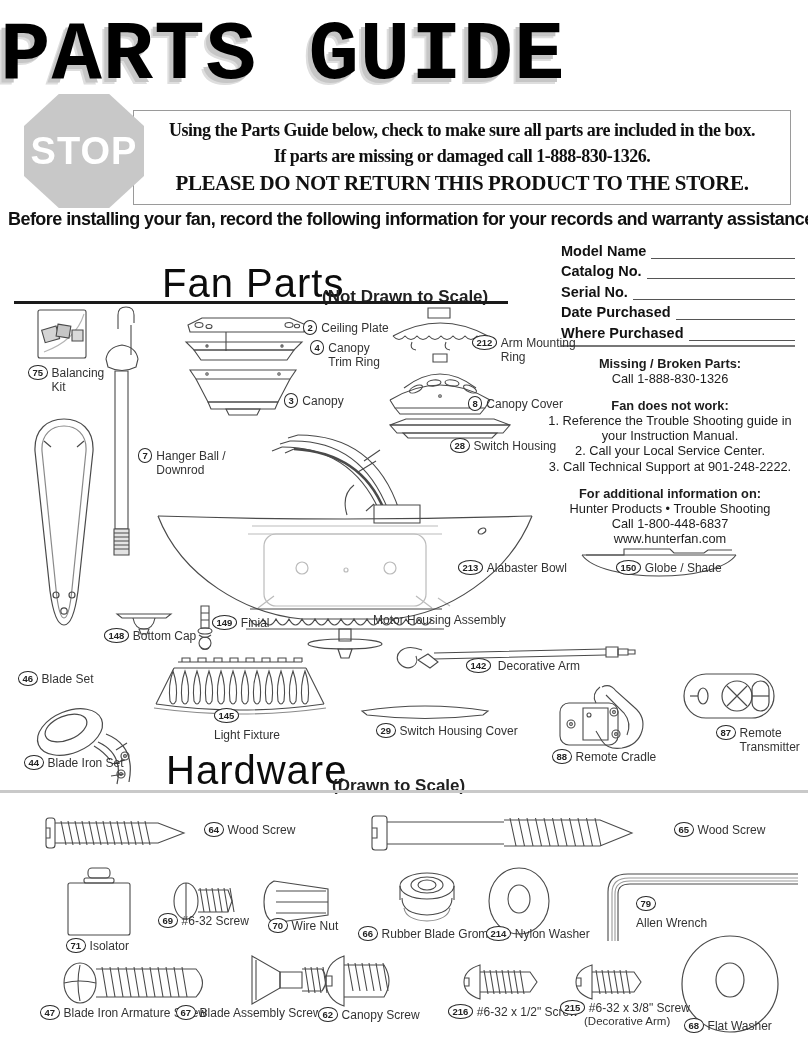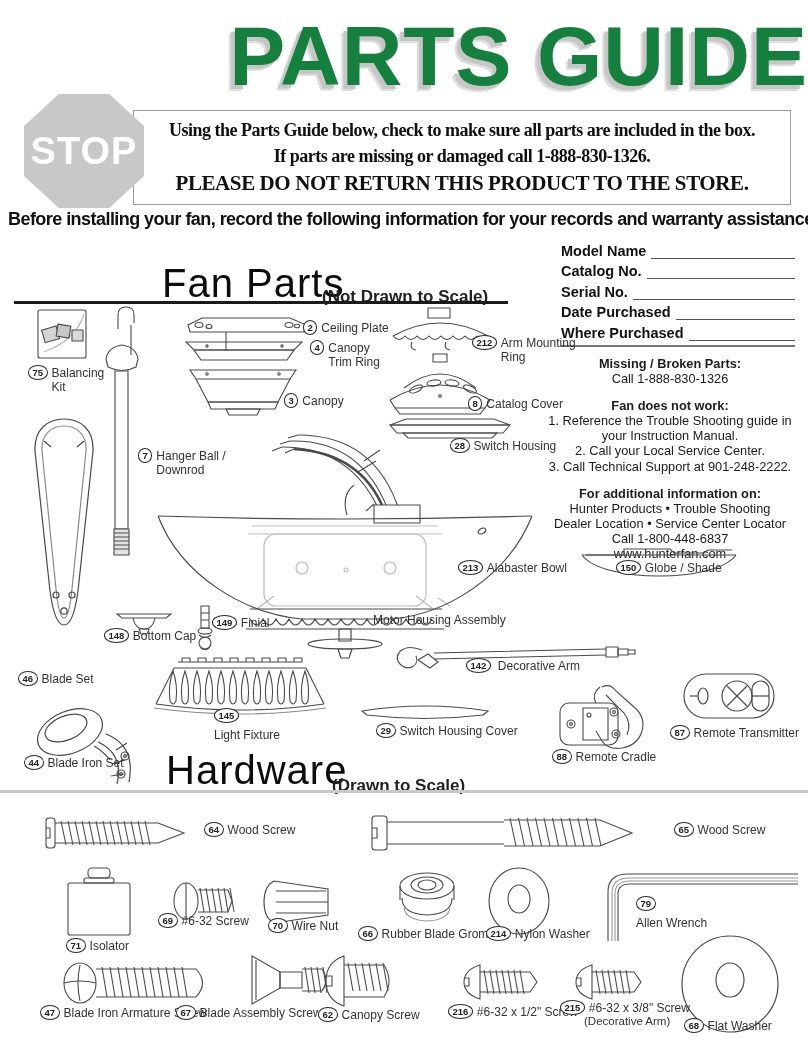--- a/index.html
+++ b/index.html
@@ -1,21 +1,21 @@
 <!DOCTYPE html>
 <html><head>
 <meta charset="utf-8">
 <style>
   html,body{margin:0;padding:0;background:#888;}
   .page{position:relative;width:808px;height:1048px;background:#fff;margin:0 auto;overflow:hidden;
         font-family:"Liberation Sans","DejaVu Sans",sans-serif;color:#111;}
   .abs{position:absolute;}
   
-  .title{left:0;top:14px;width:100%;text-align:right;font-family:Liberation Sans, sans-serif;
-         font-weight:bold;font-size:84px;line-height:1;letter-spacing:1px;color:#15803d;
+  .title{left:0;top:14px;width:100%;text-align:left;font-family:Liberation Mono, monospace;
+         font-weight:bold;font-size:84px;line-height:1;letter-spacing:1px;color:#000000;
          text-shadow:-4px 4px 0 #c6c6c6,-6px 6px 0 #dedede;}
   .stop{left:24px;top:94px;width:120px;height:114px;background:#c8c8c8;z-index:3;
         clip-path:polygon(29% 0,71% 0,100% 28%,100% 72%,71% 100%,29% 100%,0 72%,0 28%);
         display:flex;align-items:center;justify-content:center;
         font-weight:bold;font-size:38px;color:#fff;letter-spacing:1px;}
   .warnbox{left:133px;top:110px;width:656px;height:93px;border:1.5px solid #9a9a9a;background:#fff;
            display:flex;flex-direction:column;justify-content:center;text-align:center;
            font-family:"Liberation Serif","DejaVu Serif",serif;font-weight:bold;color:#101010;}
   .w1,.w2{font-size:18px;letter-spacing:-0.5px;white-space:nowrap;line-height:1.45;}
   .w3{font-size:21px;letter-spacing:-0.4px;white-space:nowrap;line-height:1.4;}
@@ -87,21 +87,20 @@
     <div>Call 1-888-830-1326</div>
     <div class="gap"></div>
     <div class="ihead">Fan does not work:</div>
     <div>1. Reference the Trouble Shooting guide in</div>
     <div>your Instruction Manual.</div>
     <div>2. Call your  Local Service Center.</div>
     <div>3. Call Technical Support at 901-248-2222.</div>
     <div class="gap"></div>
     <div class="ihead">For additional information on:</div>
     <div>Hunter Products  •  Trouble Shooting</div>
-    <div>Dealer Location  •  Service Center Locator</div>
     <div>Call 1-800-448-6837</div>
     <div>www.hunterfan.com</div>
   </div>
 
   <div class="abs sechead" style="left:162px;top:263px;text-align:right;">Fan Parts</div>
   <div class="abs secnote" style="left:322px;top:287px;">(Not Drawn to Scale)</div>
   <div class="abs rule1"></div>
   <div class="abs sechead" style="left:166px;top:750px;">Hardware</div>
   <div class="abs secnote" style="left:332px;top:776px;">(Drawn to Scale)</div>
   <div class="abs rule2"></div>
@@ -416,21 +415,21 @@
   <div class="pl" style="left:284px;top:393px;">
     <span class="b">3</span>
     <span class="t">Canopy</span>
     </div>
   <div class="pl" style="left:472px;top:335px;">
     <span class="b">212</span>
     <span class="t" style="width:82px;">Arm Mounting Ring</span>
     </div>
   <div class="pl" style="left:468px;top:396px;">
     <span class="b">8</span>
-    <span class="t">Catalog Cover</span>
+    <span class="t">Canopy Cover</span>
     </div>
   <div class="pl" style="left:450px;top:438px;">
     <span class="b">28</span>
     <span class="t">Switch Housing</span>
     </div>
   <div class="pl" style="left:138px;top:448px;">
     <span class="b">7</span>
     <span class="t" style="width:72px;">Hanger Ball / Downrod</span>
     </div>
   <div class="pl" style="left:18px;top:671px;">
@@ -465,21 +464,21 @@
     <span class="t">Light Fixture</span>
     </div>
   <div class="pl" style="left:376px;top:723px;">
     <span class="b">29</span>
     <span class="t">Switch Housing Cover</span>
     </div>
   <div class="pl" style="left:552px;top:749px;">
     <span class="b">88</span>
     <span class="t">Remote Cradle</span>
     </div>
-  <div class="pl" style="left:670px;top:725px;">
+  <div class="pl" style="left:716px;top:725px;">
     <span class="b">87</span>
     <span class="t">Remote Transmitter</span>
     </div>
   <div class="pl" style="left:24px;top:755px;">
     <span class="b">44</span>
     <span class="t">Blade Iron Set</span>
     </div>
 
   <div class="pl" style="left:204px;top:822px;">
     <span class="b">64</span>

